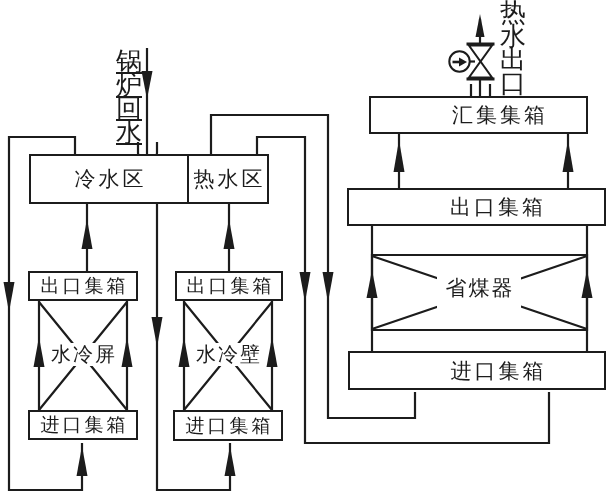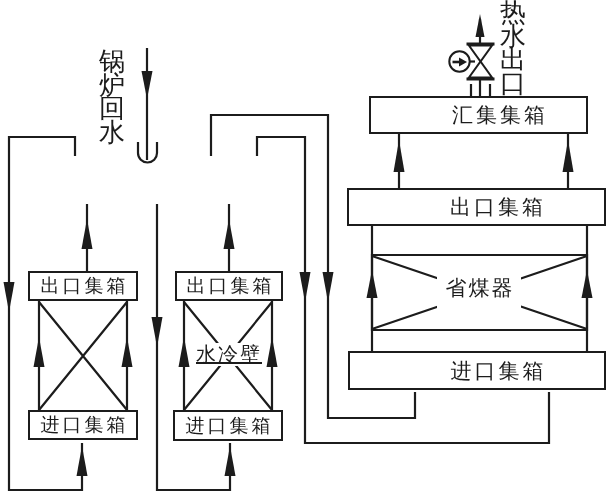--- a/index.html
+++ b/index.html
@@ -112,29 +112,34 @@
       <path class="thick" d="M466.5,44 L494.5,44 M466.5,79 L494.5,79"></path>
       <path class="hollow" d="M469,45.5 L492,45.5 L480.5,61.5 Z"></path>
       <path class="hollow" d="M469,77.5 L492,77.5 L480.5,61.5 Z"></path>
       <path class="ln" d="M469.5,61.5 L475,61.5"></path>
       <circle class="hollow" cx="459.5" cy="61.5" r="10.2" stroke-width="2.4"></circle>
       <path d="M452.5,62 L460,62" stroke="var(--line-color)" stroke-width="2.6"></path>
       <polygon class="ah" points="459,57.5 459,66.5 467,62"></polygon>
     </g>
   </svg>
 
-  <div class="vlabel" style="left:99px; top:50px;">锅炉回水</div>
+  <div class="vlabel" style="left:116px; top:50px;text-decoration:underline;">锅炉回水</div>
   <div class="vlabel" style="left:500px; top:1px;">热水出口</div>
 
+  <div class="box f21" style="left:29px; top:154px; width:240px; height:50px; padding:0;">
+    <div class="drum-cell drum-left">冷水区</div>
+    <div class="drum-cell drum-right">热水区</div>
+  </div>
 
   <div class="box f19" style="left:28px; top:271px; width:110px; height:30px;">出口集箱</div>
+  <div class="freelabel" style="left:52px; top:343px; width:62px; height:23px; font-size:20px;">水冷屏</div>
   <div class="box f19" style="left:28px; top:410px; width:110px; height:30px;">进口集箱</div>
 
   <div class="box f19" style="left:175px; top:271px; width:108px; height:30px;">出口集箱</div>
-  <div class="freelabel" style="left:197px; top:343px; width:62px; height:23px; font-size:20px;text-decoration:underline;">水冷壁</div>
+  <div class="freelabel" style="left:197px; top:343px; width:62px; height:23px; font-size:20px;">水冷壁</div>
   <div class="box f19" style="left:173px; top:410px; width:110px; height:31px;">进口集箱</div>
 
   <div class="box f21" style="left:369px; top:96px; width:219px; height:38px;">汇集集箱</div>
   <div class="box f21" style="left:347px; top:188px; width:259px; height:38px;">出口集箱</div>
   <div class="freelabel econ-label" style="left:437px; top:261px; width:84px; height:54px;">
     <span>省煤器</span>
   </div>
   <div class="box f21" style="left:348px; top:351px; width:258px; height:39px;">进口集箱</div>
 
 </div>

